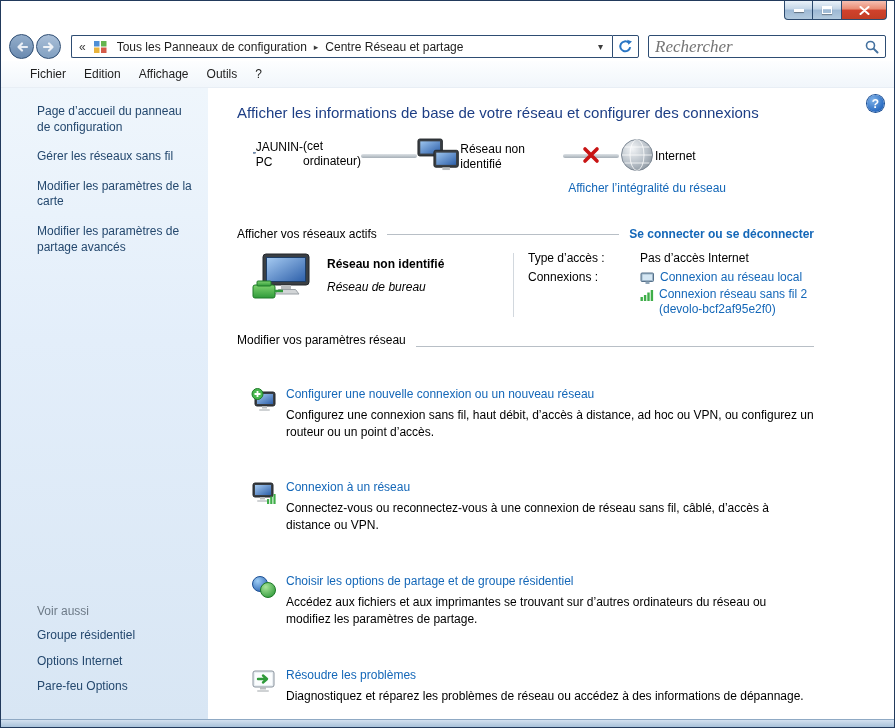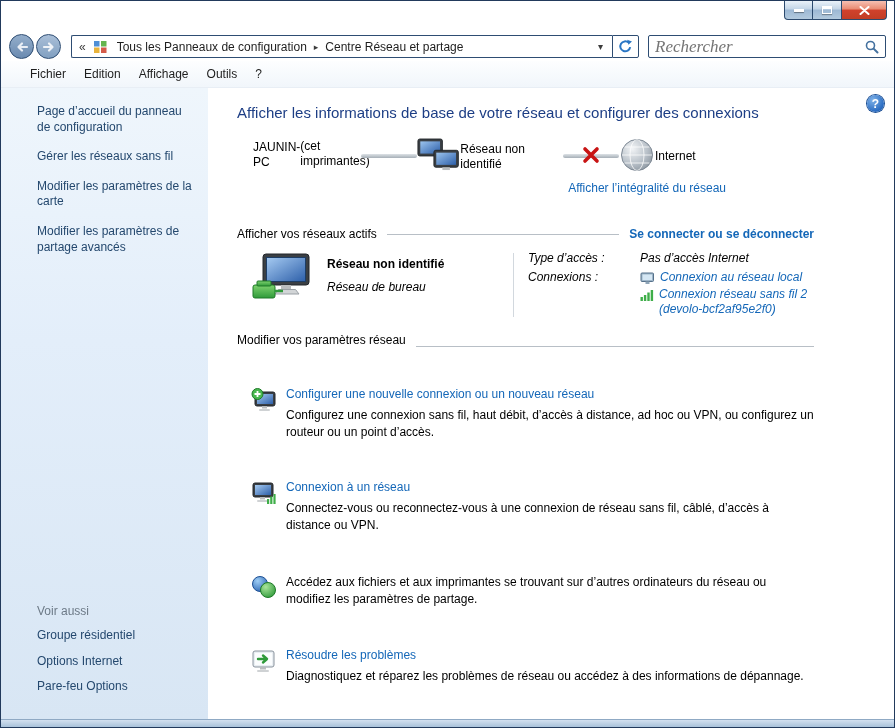--- a/index.html
+++ b/index.html
@@ -84,21 +84,21 @@
   .section-hdr .rule.mid { margin-right:10px; }
   .hdr-link { color:#1467b8; cursor:pointer; white-space:nowrap;font-weight:bold; }
 
   
   .active-net { display:flex; margin:2px 0 6px 14px; }
   .an-icon { width:76px; flex:none; padding-top:2px; }
   .an-left { width:186px; flex:none; padding-top:6px; }
   .an-name { font-weight:bold; }
   .an-type { margin-top:9px;font-style:italic; }
   .an-divider { border-left:1px solid #d2d8de; margin:2px 14px 2px 0; }
-  .an-cols { display:flex;font-style:italic; }
+  .an-cols { display:flex; }
   .an-labels { width:112px; flex:none; }
   .an-labels div { height:19px; }
   .an-values { width:190px; }
   .an-values .val { height:19px; }
   .conn-link { display:flex; align-items:flex-start; margin-bottom:1px; cursor:pointer; }
   .conn-link .cl-icon { flex:none; margin:2px 5px 0 0; }
   .conn-link .cl-text { color:#1467b8; line-height:1.3; }
 
   
   .task { display:flex; margin-bottom:19px;margin-top:40px; }
@@ -210,21 +210,21 @@
                 <stop offset="0" stop-color="#a6cbf2"></stop>
                   <stop offset="1" stop-color="#2d5fa9"></stop>
               </linearGradient>
             </defs>
             <rect x="3" y="1" width="46" height="31" rx="3" fill="#3a3f44" stroke="#22262a"></rect>
             <rect x="6.5" y="4.5" width="39" height="24" fill="url(#scr1)" stroke="#1c3d66"></rect>
             <rect x="21" y="32" width="10" height="5" fill="#b9bcbe"></rect>
             <path d="M14 42 L38 42 L34.5 37.5 L17.5 37.5 Z" fill="#d2d5d7" stroke="#9aa0a5"></path>
           </svg>
           <div class="nlbl">JAUNIN-PC</div>
-          <div class="nlbl" style="margin-top:1px;">(cet imprimantes)</div>
+          <div class="nlbl" style="margin-top:1px;">(cet ordinateur)</div>
         </div>
 
         <div class="connector"></div>
 
         <div class="node node-net">
           <svg class="pad6" width="46" height="36" viewBox="0 0 46 36">
             <defs>
               <linearGradient id="scr2" x1="0" y1="0" x2="1" y2="1">
                 <stop offset="0" stop-color="#9cc4ee"></stop>
                   <stop offset="1" stop-color="#2d5fa9"></stop>
@@ -378,20 +378,21 @@
               <radialGradient id="orb2" cx="35%" cy="30%" r="80%">
                 <stop offset="0" stop-color="#a9e59a"></stop>
                   <stop offset="1" stop-color="#2f9a3a"></stop>
               </radialGradient>
             </defs>
             <circle cx="9" cy="9" r="7.5" fill="url(#orb1)" stroke="#1c4f94"></circle>
             <circle cx="17" cy="15" r="7.5" fill="url(#orb2)" stroke="#1e7a28"></circle>
           </svg>
         </div>
         <div class="task-body">
+          <div class="task-title">Choisir les options de partage et de groupe résidentiel</div>
           <div class="task-desc">Accédez aux fichiers et aux imprimantes se trouvant sur d’autres ordinateurs du réseau ou modifiez les paramètres de partage.</div>
         </div>
       </div>
 
       <div class="task">
         <div class="task-icon">
           <svg width="26" height="24" viewBox="0 0 26 24">
             <rect x="2" y="2" width="21" height="16" rx="2" fill="#e9eef2" stroke="#8a949e"></rect>
             <rect x="4" y="4" width="17" height="12" fill="#fbfdfe"></rect>
             <rect x="9" y="18" width="6" height="2.5" fill="#b9bcbe"></rect>

